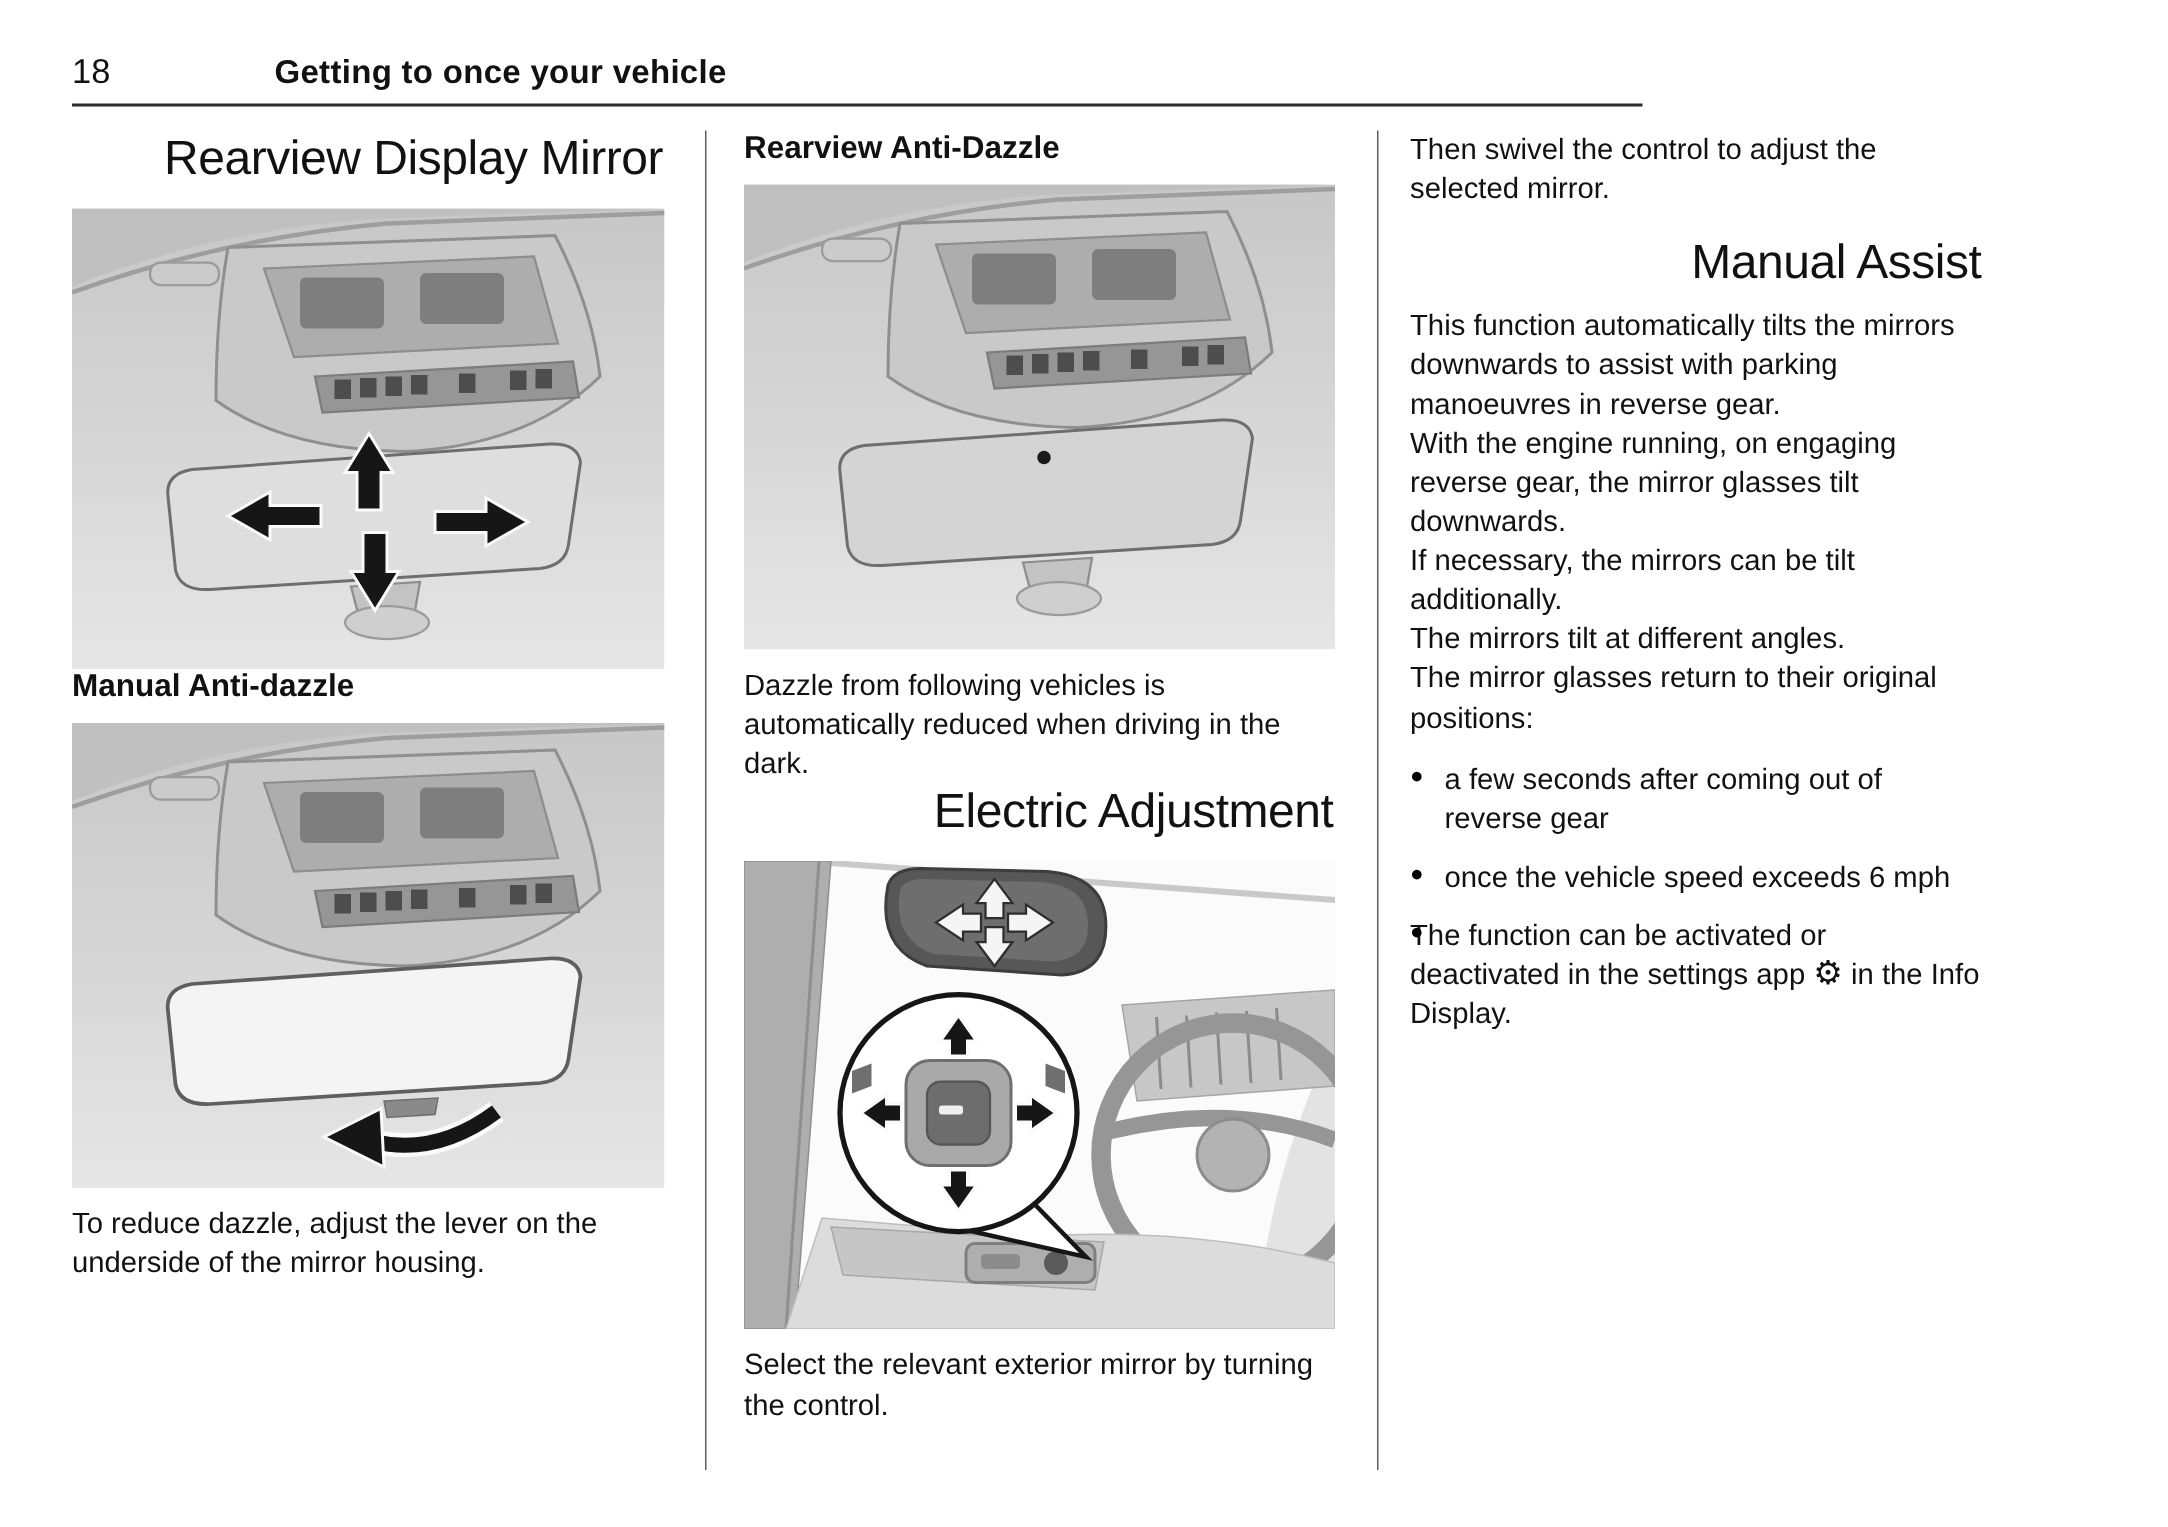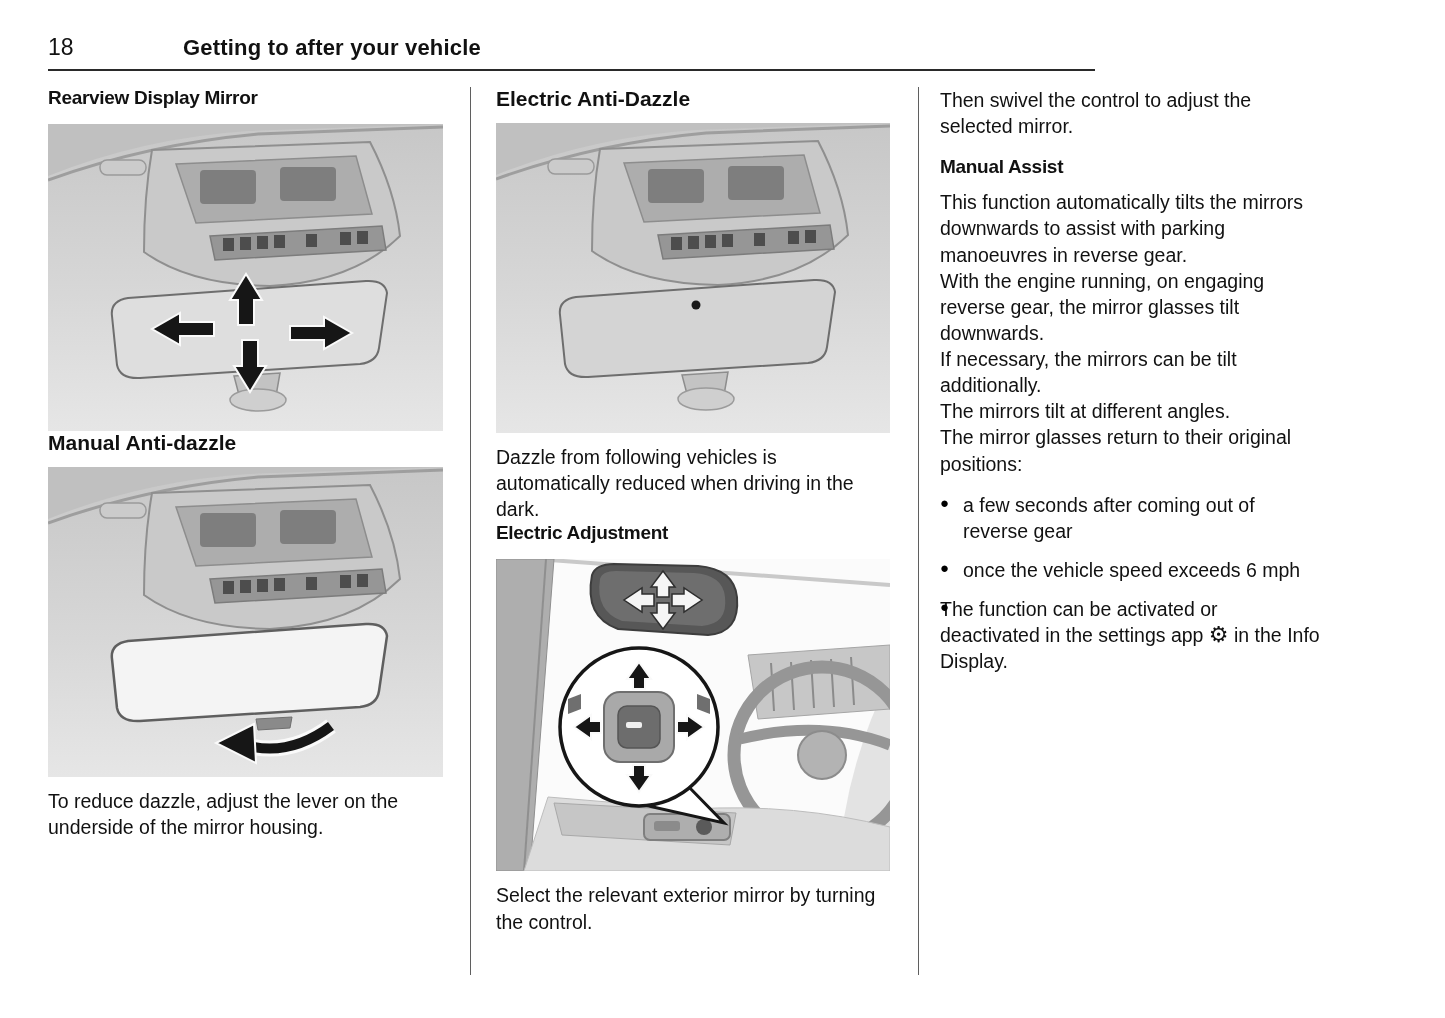--- a/index.html
+++ b/index.html
@@ -17,21 +17,21 @@
   .pg-chapter { font-size: 22px; font-weight: bold; letter-spacing: 0.2px; }
   .header-rule { border: 0; border-top: 2px solid #2a2a2a; margin: 8px 100px 16px 48px; }
 
   
   .columns { display: flex; align-items: stretch; padding-left: 48px; min-height: 888px; }
   .col { padding-bottom: 30px; }
   .col1 { width: 423px; flex: 0 0 423px; padding-right: 28px; border-right: 1px solid #5f5f5f; }
   .col2 { width: 448px; flex: 0 0 448px; padding-left: 25px; padding-right: 29px; border-right: 1px solid #5f5f5f; }
   .col3 { width: 430px; flex: 0 0 430px; padding-left: 21px; padding-right: 28px; }
 
-  h1.sec { font-size: 19px; font-weight: bold; letter-spacing: -0.3px; margin: 0 0 15px; }
+  h1.sec { font-size: 32px; font-weight: normal; letter-spacing: -0.3px; margin: 0 0 15px; text-align: right; }
   h2.sub { font-size: 21px; font-weight: bold; margin: 0 0 12px; }
   p.body { font-size: 19.5px; line-height: 1.34; }
   .caption { margin-top: 11px; }
   .mt { margin-top: 18px; }
 
   figure.fig { margin: 3px 0 0; line-height: 0; }
   figure.fig svg { display: block; }
 
   
   .col3 .para { margin: 0; }
@@ -47,21 +47,21 @@
   .closing { margin-top: 14px; }
   .gear { font-size: 22px; line-height: 1; }
 </style>
 </head>
 <body>
 
 <div class="page">
 
   <div class="pg-header">
     <span class="pg-num">18</span>
-    <span class="pg-chapter">Getting to after your vehicle</span>
+    <span class="pg-chapter">Getting to once your vehicle</span>
   </div>
   <hr class="header-rule">
 
   <div class="columns">
 
     <section class="col col1">
       <h1 class="sec">Rearview Display Mirror</h1>
 
       <figure class="fig">
         <svg viewBox="0 0 395 307" width="395" height="307" preserveAspectRatio="none">
@@ -143,21 +143,21 @@
             <path d="M283 259 Q243 289 201 279" fill="none" stroke="#161616" stroke-width="10"></path>
             <polygon points="206,257 168,276 208,296" fill="#161616" stroke="#fafafa" stroke-width="2"></polygon>
           </g>
         </svg>
       </figure>
 
       <p class="body caption">To reduce dazzle, adjust the lever on the underside of the mirror housing.</p>
     </section>
 
     <section class="col col2">
-      <h2 class="sub">Electric Anti-Dazzle</h2>
+      <h2 class="sub">Rearview Anti-Dazzle</h2>
 
       <figure class="fig">
         <svg viewBox="0 0 394 310" width="394" height="310" preserveAspectRatio="none">
           <defs>
             <linearGradient id="bgC" x1="0" y1="0" x2="0" y2="1">
               <stop offset="0" stop-color="#c7c7c7"></stop>
                 <stop offset="0.55" stop-color="#d7d7d7"></stop>
                 <stop offset="1" stop-color="#e6e6e6"></stop>
             </linearGradient>
           </defs>

